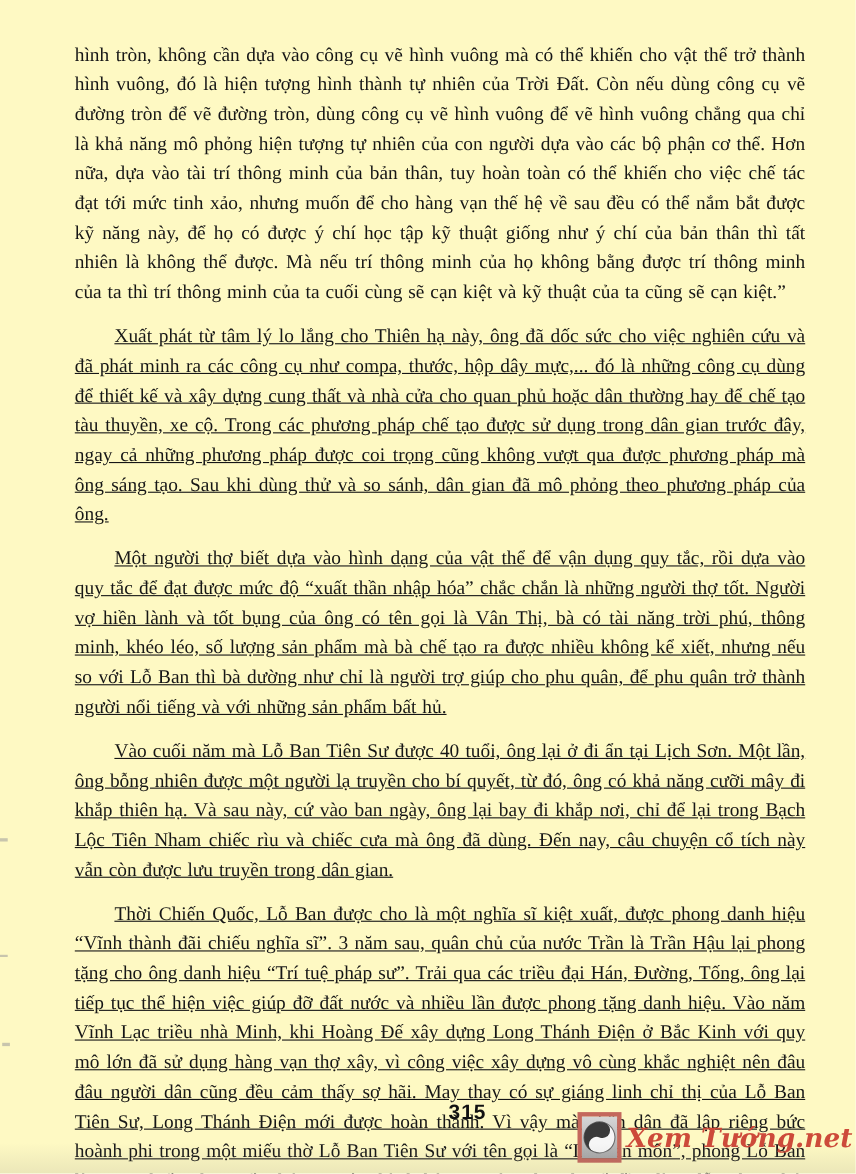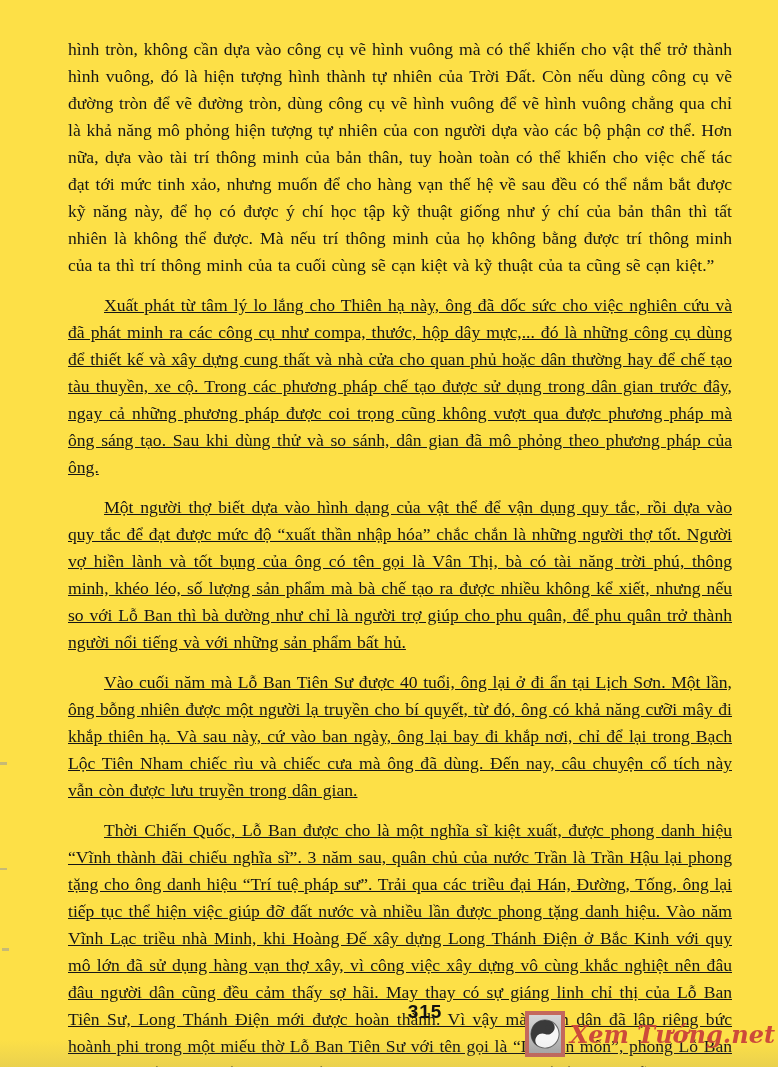--- a/index.html
+++ b/index.html
@@ -1,19 +1,19 @@
 <!DOCTYPE html>
 <html><head>
 <meta charset="utf-8">
 <style>
   html,body { margin:0; padding:0; background:#ffffff; }
   .page {
     position:relative;
     width:778px; height:1067px;
-    background:#fde047;
+    background:#fef9c3;
     overflow:hidden;
     font-family:"Liberation Serif","DejaVu Serif",serif;
     color:#161616;
   }
   .text-block {
     position:absolute;
     left:68px; top:36px;
     width:664px;
   }
   .para {

